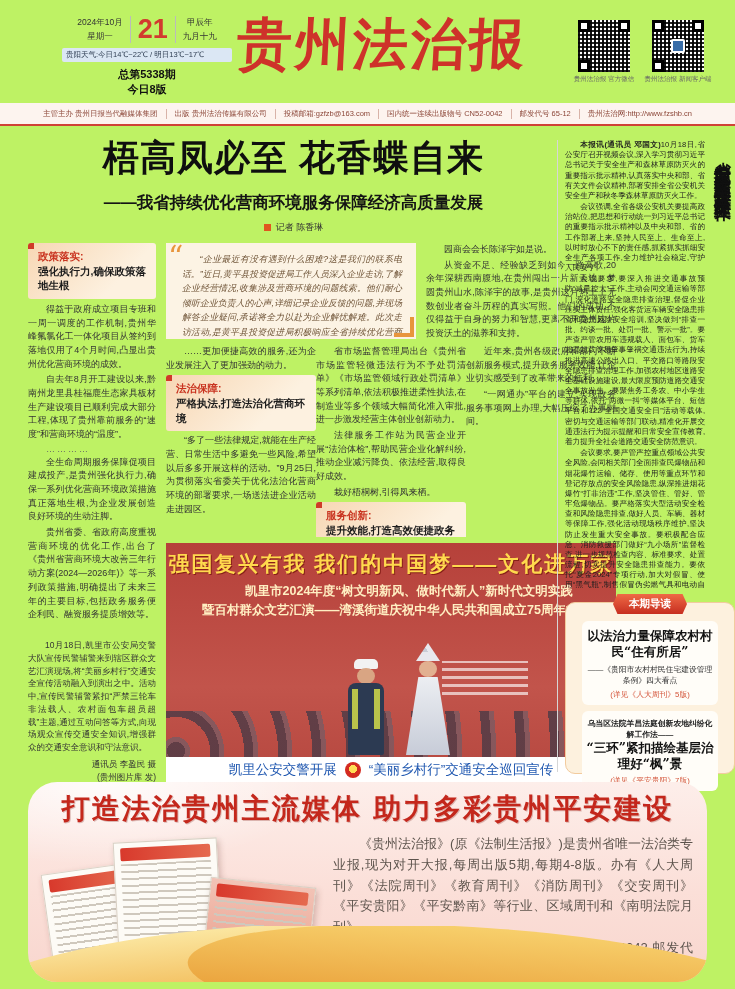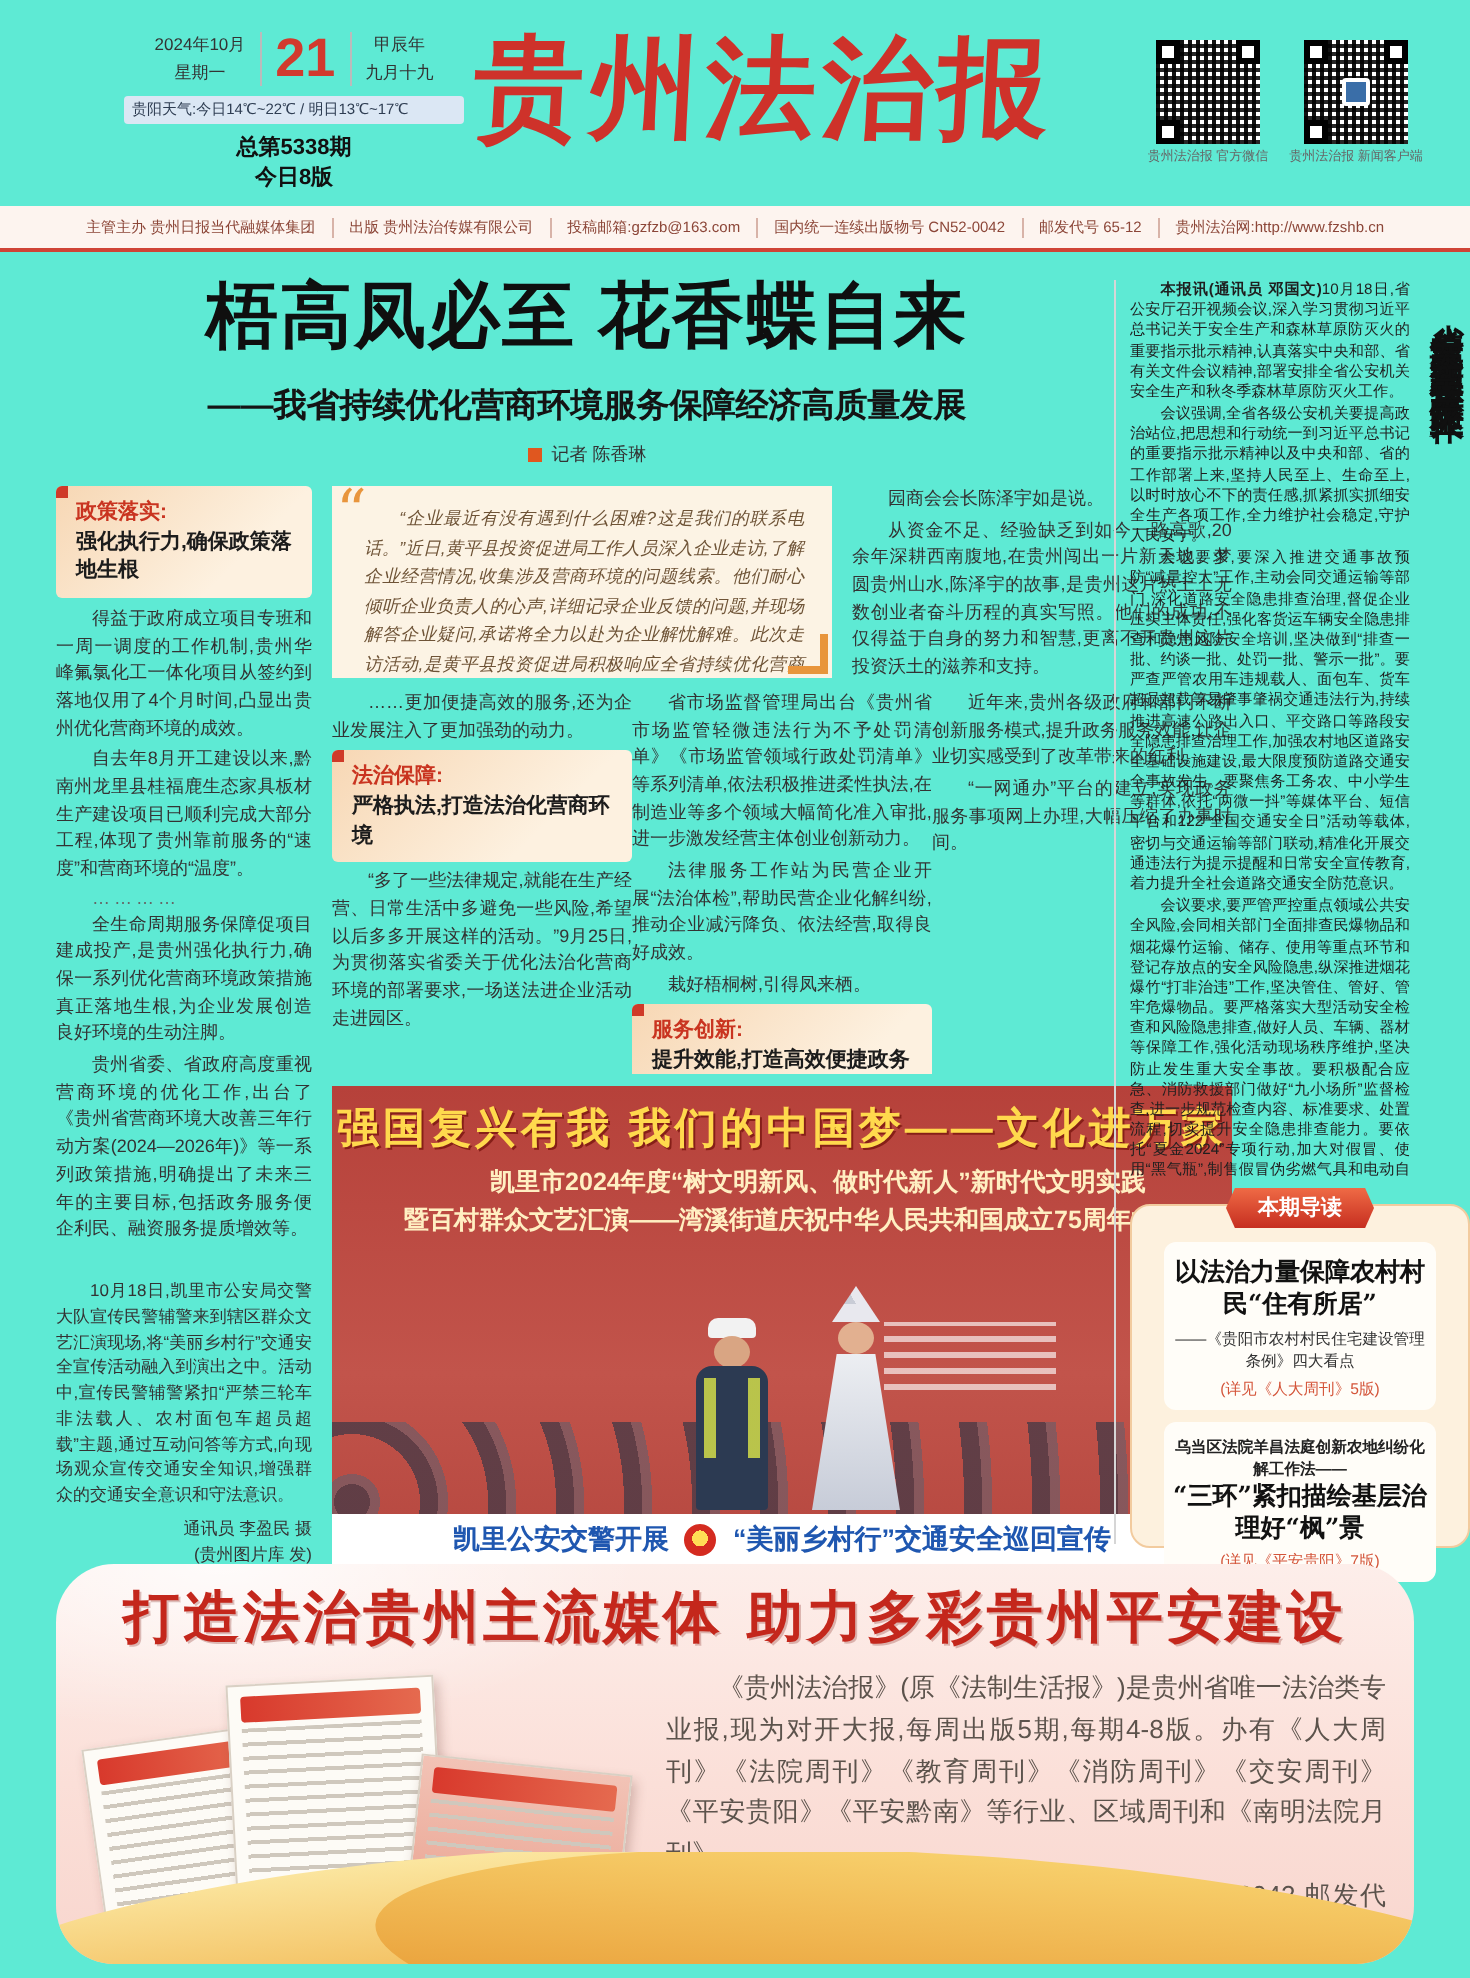--- a/index.html
+++ b/index.html
@@ -1,19 +1,19 @@
 <!DOCTYPE html>
 <html><head>
 <meta charset="utf-8">
 <style>
   * { margin:0; padding:0; box-sizing:border-box; }
   html,body { background:#e9e9e9; }
   .page {
     position:relative; width:735px; height:989px; margin:0 auto;
-    background:#5eead4; overflow:hidden;
+    background:#bef264; overflow:hidden;
     font-family:"Liberation Sans", sans-serif; color:#222;
   }
   
   .masthead { position:absolute; left:0; top:0; width:735px; height:103px; }
   .mh-left { position:absolute; left:62px; top:16px; width:170px; }
   .mh-daterow { display:flex; align-items:center; justify-content:center; gap:7px; }
   .mh-dcol { display:flex; flex-direction:column; gap:2px; font-size:8.5px; color:#333; text-align:center; }
   .mh-day { font-size:27px; font-weight:bold; color:#d23a2e; line-height:1; padding:0 7px; border-left:1px solid #bbb; border-right:1px solid #bbb; }
   .mh-weather { margin-top:5px; background:#dbe7f4; color:#2e3d52; font-size:7.5px; padding:2px 4px; text-align:left; border-radius:2px; }
   .mh-issue { margin-top:5px; text-align:center; font-size:11px; font-weight:bold; color:#111; line-height:1.35; }
@@ -75,21 +75,21 @@
   .officer .hat { position:absolute; left:10px; top:0; width:24px; height:10px; background:#f2f2f2; border-radius:5px 5px 2px 2px; }
   .officer .face { position:absolute; left:13px; top:9px; width:18px; height:16px; background:#d9a583; border-radius:50%; }
   .officer .torso { position:absolute; left:4px; top:24px; width:36px; height:72px; background:#2c3a52; border-radius:8px 8px 2px 2px; }
   .officer .vest { position:absolute; left:8px; top:30px; width:28px; height:40px; background:linear-gradient(90deg,#c9d34a 0 6px,transparent 6px 22px,#c9d34a 22px 28px); opacity:.9; }
   .dancer { left:238px; width:48px; height:104px; }
   .dancer .crown { position:absolute; left:12px; top:-8px; width:24px; height:18px; background:conic-gradient(from 210deg,#e8e8ee 0 60deg,#c9ccd6 60deg 120deg,#e8e8ee 120deg 180deg); clip-path:polygon(50% 0,100% 100%,0 100%); }
   .dancer .face { position:absolute; left:15px; top:10px; width:18px; height:16px; background:#e2b090; border-radius:50%; }
   .dancer .dress { position:absolute; left:2px; top:26px; width:44px; height:78px; background:linear-gradient(180deg,#eceef2,#c7ccd8); clip-path:polygon(28% 0,72% 0,100% 100%,0 100%); }
   .photo-band { position:absolute; left:0; bottom:0; width:100%; height:26px; background:#ffffff;
     display:flex; align-items:center; justify-content:center; gap:8px; }
-  .photo-band .t { color:#1f57b0; font-weight:bold; font-size:13.5px; white-space:nowrap; }
+  .photo-band .t { color:#1f57b0; font-weight:normal; font-size:13.5px; white-space:nowrap; }
   .band-logo { width:16px; height:16px; border-radius:50%; background:radial-gradient(circle at 50% 45%, #ffdd55 0 4px, #d42b20 4px); flex:none; }
   
   .vdivider { position:absolute; left:557px; top:140px; width:1px; height:632px; background:#d6d6d6; }
   .sidebar { position:absolute; left:565px; top:138px; width:170px; height:640px; }
   .side-text { position:absolute; left:0; top:2px; width:140px; height:448px; overflow:hidden; }
   .side-text .p { font-size:7.6px; line-height:1.34; margin-bottom:1px; color:#1f1f1f; }
   .side-text .lead { font-weight:bold; }
   .side-vtitle { position:absolute; right:0; top:10px; height:450px; writing-mode:vertical-rl; text-orientation:upright;
     font-family:"DejaVu Serif",serif; font-weight:bold; font-size:17px; letter-spacing:2px; color:#101010; overflow:hidden; }
   

